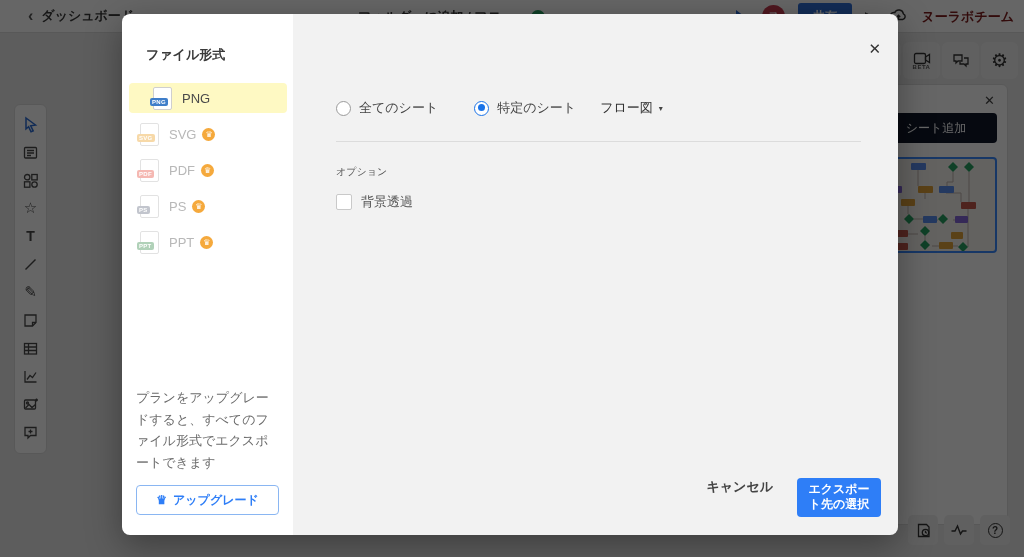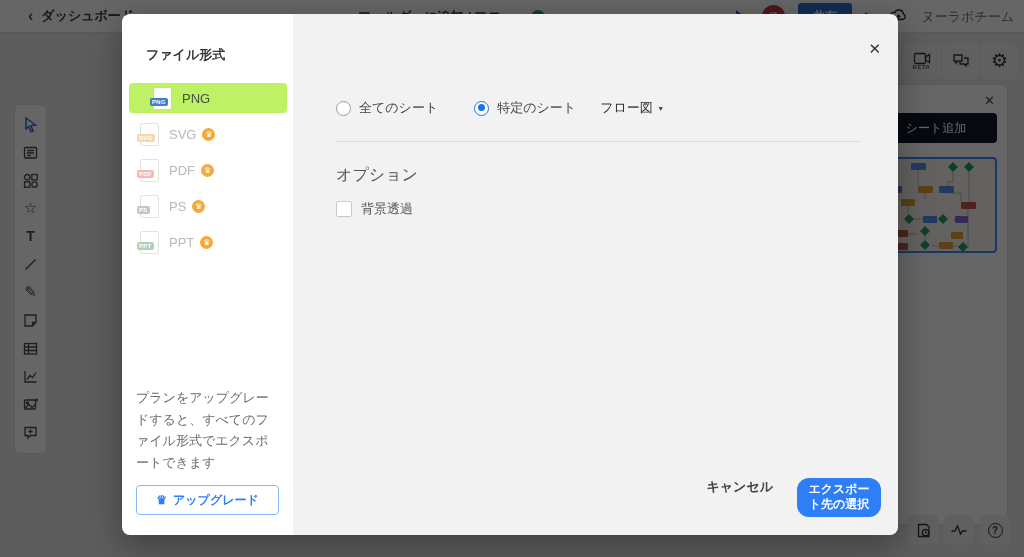--- a/index.html
+++ b/index.html
@@ -31,21 +31,21 @@
   }
   .avatar {
     width:23px; height:23px; border-radius:50%; background:#c63a4e;
     color:#fff; font-size:11px; font-weight:bold; text-align:center; line-height:23px;
   }
   .share-btn {
     background:#2e6fd8; color:#fff; font-size:12px; font-weight:bold;
     border:none; border-radius:3px; padding:5px 15px; cursor:pointer;
   }
   .play-glyph { font-size:15px; color:#333; }
-  .team-name { font-size:13px; font-weight:normal; color:#737373; }
+  .team-name { font-size:13px; font-weight:bold; color:#7f1d1d; }
   .blue-cursor svg { display:block; }
 
   .left-toolbar {
     position:absolute; left:14px; top:104px; width:33px; height:350px;
     background:#fff; border:1px solid #ddd; border-radius:6px;
     display:flex; flex-direction:column; align-items:center; padding-top:5px; z-index:1;
   }
   .tool { width:27px; height:28px; display:flex; align-items:center; justify-content:center;
     font-size:15px; color:#4a4a4a; cursor:pointer; }
   .tool svg { display:block; }
@@ -87,21 +87,21 @@
   }
   .modal-sidebar {
     width:171px; background:#fff; display:flex; flex-direction:column;
     padding-top:32px; flex-shrink:0;
   }
   .sidebar-title { font-size:13px; font-weight:bold; color:#3a3a3a; padding:0 0 16px 24px; }
   .fmt-item {
     height:30px; margin:3px 6px 3px 7px; border-radius:4px;
     display:flex; align-items:center; padding-left:11px; cursor:pointer;
   }
-  .fmt-item.selected { background:#bef264;padding-left:24px; }
+  .fmt-item.selected { background:#fef9c3;padding-left:24px; }
   .file-ico { position:relative; width:19px; height:23px; background:#fff;
     border:1px solid #cfcfcf; border-radius:2px; flex-shrink:0; }
   .file-ico .tag {
     position:absolute; left:-4px; bottom:3px; color:#fff; font-weight:bold;
     font-size:6px; padding:1px 2px; border-radius:2px; letter-spacing:.3px;
   }
   .fmt-label { font-size:13px; color:#4a4a4a; margin-left:10px; }
   .fmt-item.locked .fmt-label { color:#b8b8b8; }
   .fmt-item.locked .file-ico { opacity:.6; }
   .crown-badge {
@@ -123,29 +123,29 @@
   .sheet-row { display:flex; align-items:center; margin-top:38px; font-size:13px; color:#444; }
   .radio { width:15px; height:15px; border-radius:50%; border:1.5px solid #9b9b9b;
     background:#fff; margin-right:8px; position:relative; cursor:pointer; flex-shrink:0; }
   .radio.on { border-color:#1a73e8; }
   .radio.on::after { content:""; position:absolute; left:2.5px; top:2.5px;
     width:7px; height:7px; border-radius:50%; background:#1a73e8; }
   .radio-label { margin-right:36px; }
   .sheet-select { display:flex; align-items:center; gap:6px; font-size:13px; color:#333; cursor:pointer;text-align:right; }
   .sheet-select .caret { font-size:8px; }
   .divider { height:1px; background:#dcdcdc; margin-top:24px; }
-  .options-title { font-size:16px; color:#555; margin-top:23px; }
+  .options-title { font-size:10px; color:#555; margin-top:23px; }
   .checkbox-row { display:flex; align-items:center; margin-top:14px; }
   .checkbox { width:16px; height:16px; background:#fff; border:1px solid #c9c9c9;
     border-radius:2px; margin-right:9px; cursor:pointer; }
   .checkbox-label { font-size:13px; color:#555; }
   .modal-footer { position:absolute; right:17px; bottom:18px; display:flex; align-items:flex-start; gap:24px; }
   .cancel-btn { font-size:13px; font-weight:bold; color:#444; background:none; border:none; cursor:pointer; }
   .export-btn {
-    width:84px; padding:4px 6px; background:#2e7ef7; border:none; border-radius:12px;
+    width:84px; padding:4px 6px; background:#2e7ef7; border:none; border-radius:4px;
     color:#fff; font-size:12px; font-weight:bold; line-height:1.3; cursor:pointer; text-align:center;
   }
 </style>
 </head>
 <body>
 
 <div class="topbar">
   <div class="back-group">
     <span class="chev">‹</span>
     <span>ダッシュボード</span>

